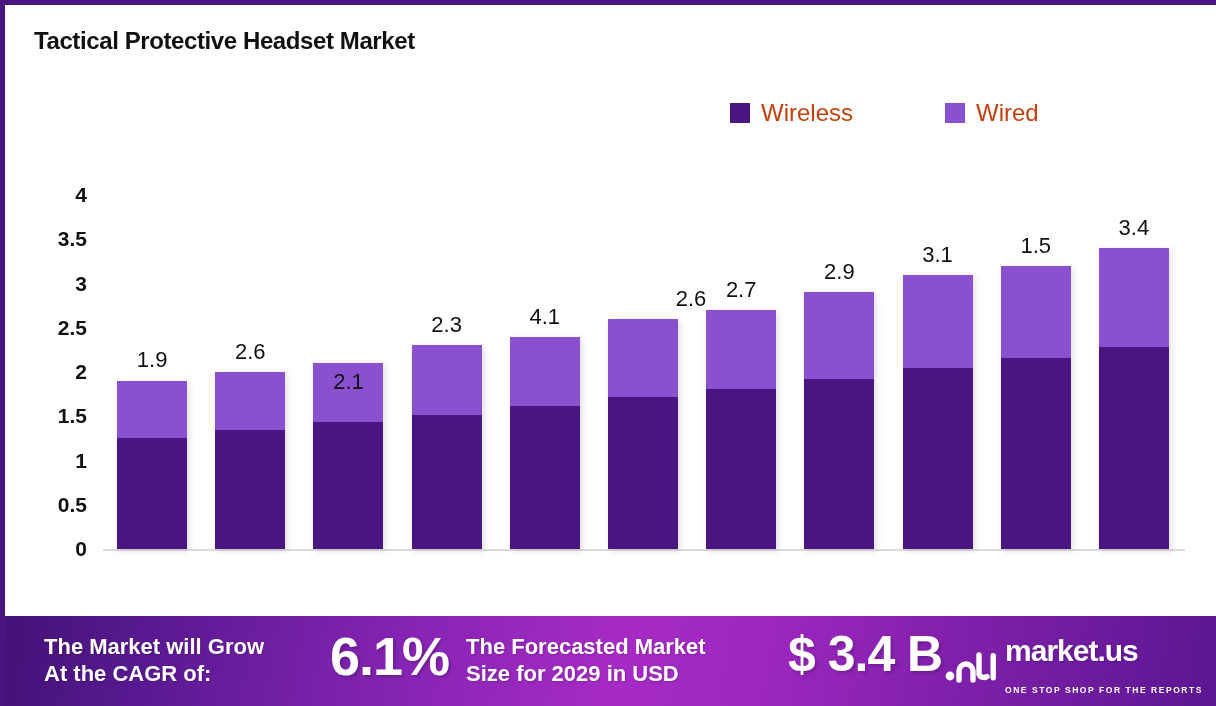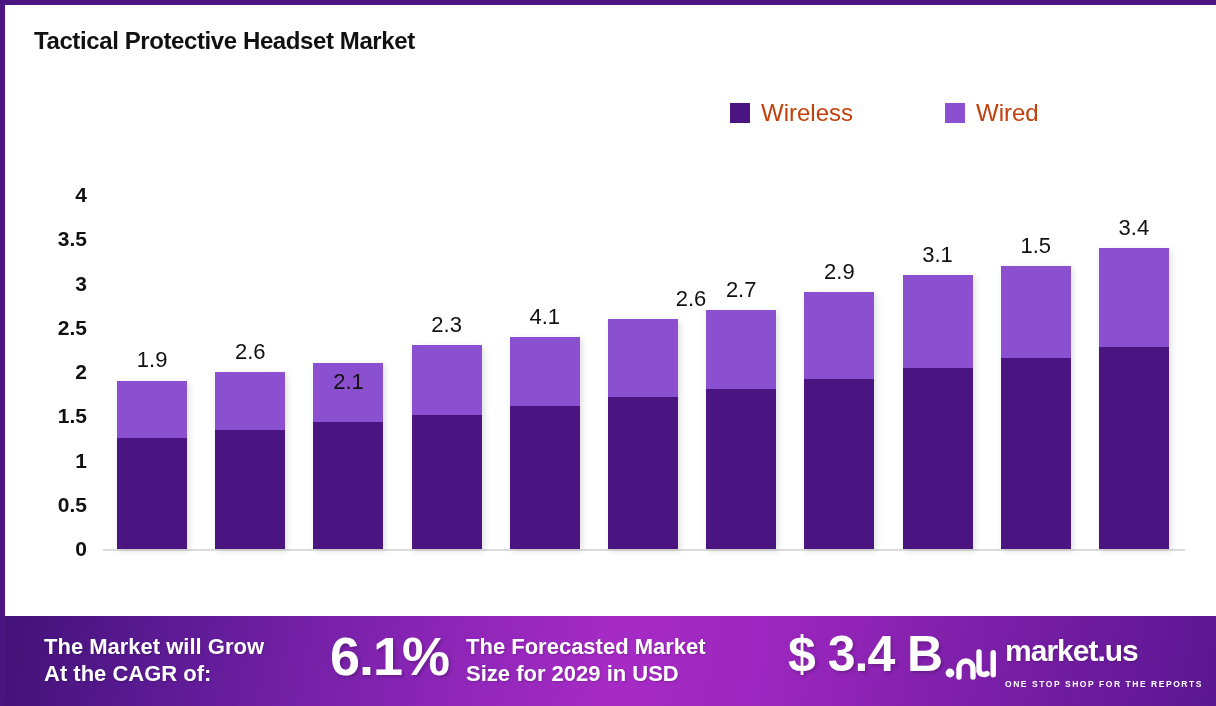--- a/index.html
+++ b/index.html
@@ -152,21 +152,21 @@
     letter-spacing:-1px;
     line-height:30px;
     text-shadow:1px 1px 2px rgba(0,0,0,0.2);
   }
   #logo-tagline{
     color:#fff;
     font-size:8.5px;
     font-weight:bold;
     letter-spacing:1.55px;
     line-height:12px;
-    margin-top:12px;
+    margin-top:18px;
   }
 </style>
 </head>
 <body>
 
 <div id="page">
 
   <div id="chart-title">Tactical Protective Headset Market</div>
 
   <div id="legend">

